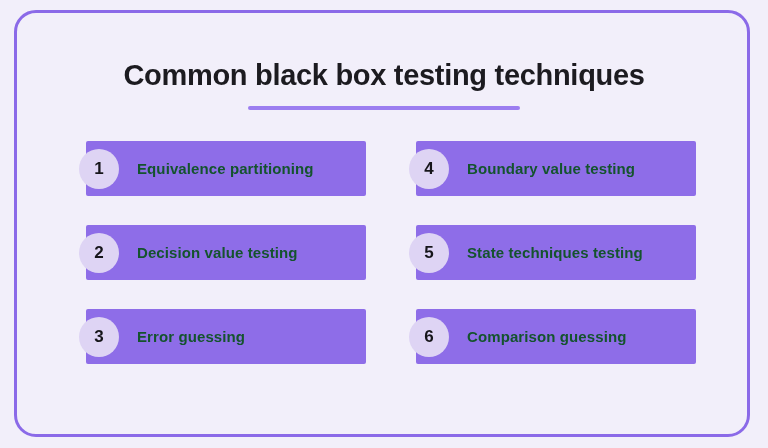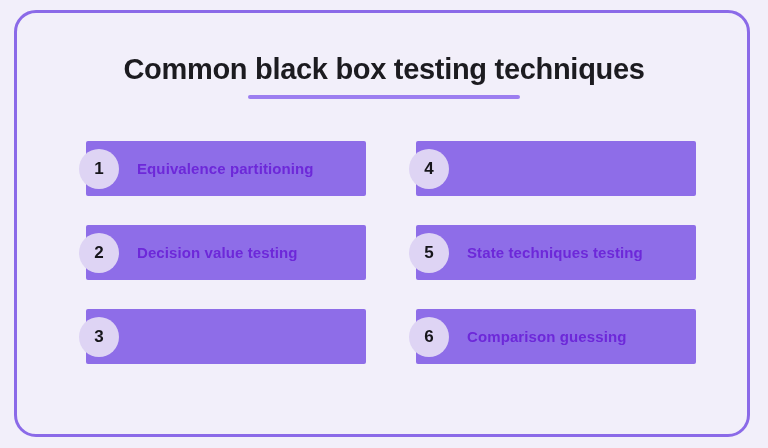--- a/index.html
+++ b/index.html
@@ -38,21 +38,21 @@
 
   
   #title-block {
     position: absolute;
     left: 0;
     top: 44px;
     width: 768px;
     text-align: center;
   }
   #page-title {
-    margin: 6px;
+    margin: 12px;
     font-size: 29px;
     line-height: 38px;
     font-weight: 700;
     letter-spacing: -0.3px;
     color: #1c1b20;
     font-family: "Liberation Sans", sans-serif;
   }
   #title-underline {
     margin: 7px auto 0 auto;
     width: 272px;
@@ -105,21 +105,21 @@
     display: flex;
     align-items: center;
     justify-content: center;
     font-family: "Liberation Sans", sans-serif;
   }
 
   .card-label {
     position: relative;
     z-index: 2;
     margin-left: 18px;
-    color: #6d28d9;
+    color: #14532d;
     font-size: 15px;
     font-weight: 700;
     letter-spacing: 0.1px;
     white-space: nowrap;
     font-family: "Liberation Sans", sans-serif;
   }
 </style>
 </head>
 <body>
 
@@ -136,37 +136,39 @@
 
     <div class="card">
       <div class="card-bar"></div>
       <div class="card-number">1</div>
       <div class="card-label">Equivalence partitioning</div>
     </div>
 
     <div class="card">
       <div class="card-bar"></div>
       <div class="card-number">4</div>
+      <div class="card-label">Boundary value testing</div>
     </div>
 
     <div class="card">
       <div class="card-bar"></div>
       <div class="card-number">2</div>
       <div class="card-label">Decision value testing</div>
     </div>
 
     <div class="card">
       <div class="card-bar"></div>
       <div class="card-number">5</div>
       <div class="card-label">State techniques testing</div>
     </div>
 
     <div class="card">
       <div class="card-bar"></div>
       <div class="card-number">3</div>
+      <div class="card-label">Error guessing</div>
     </div>
 
     <div class="card">
       <div class="card-bar"></div>
       <div class="card-number">6</div>
       <div class="card-label">Comparison guessing</div>
     </div>
 
   </div>
 </div>

